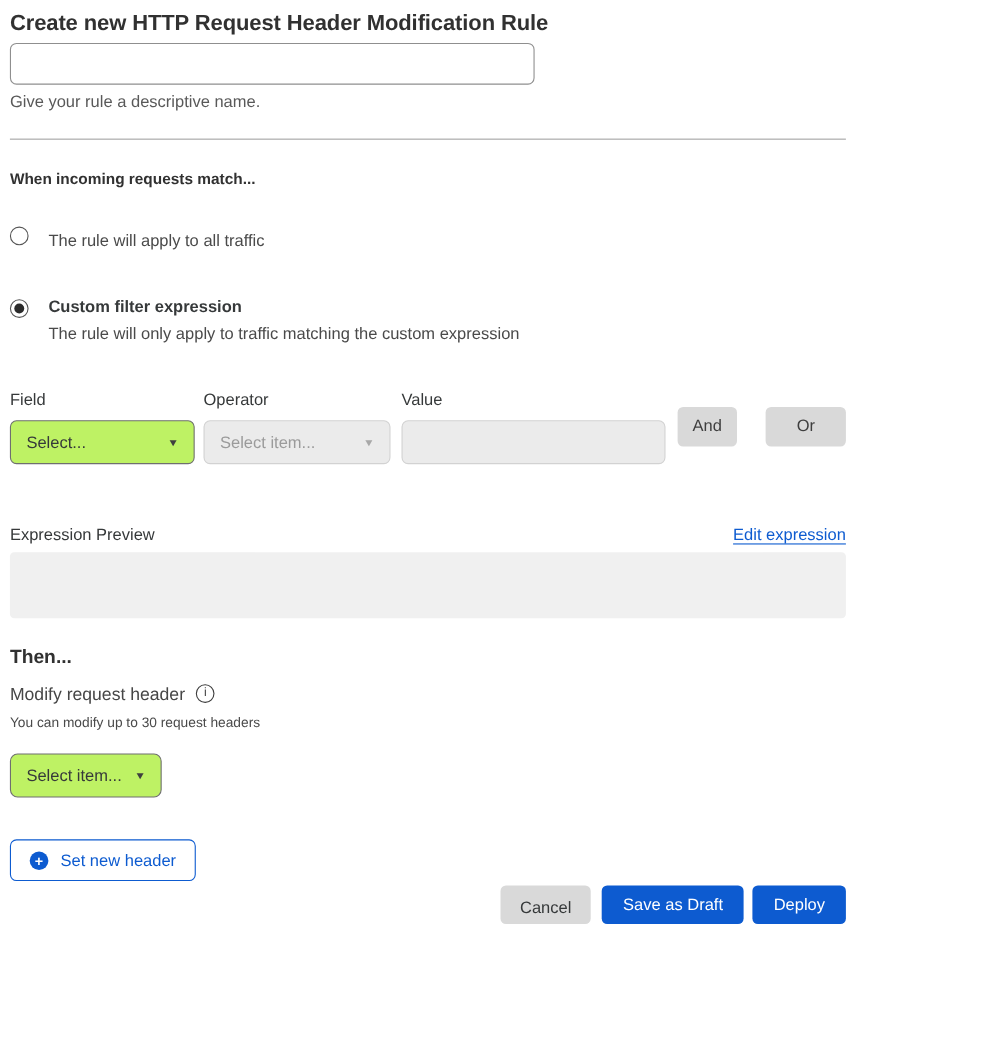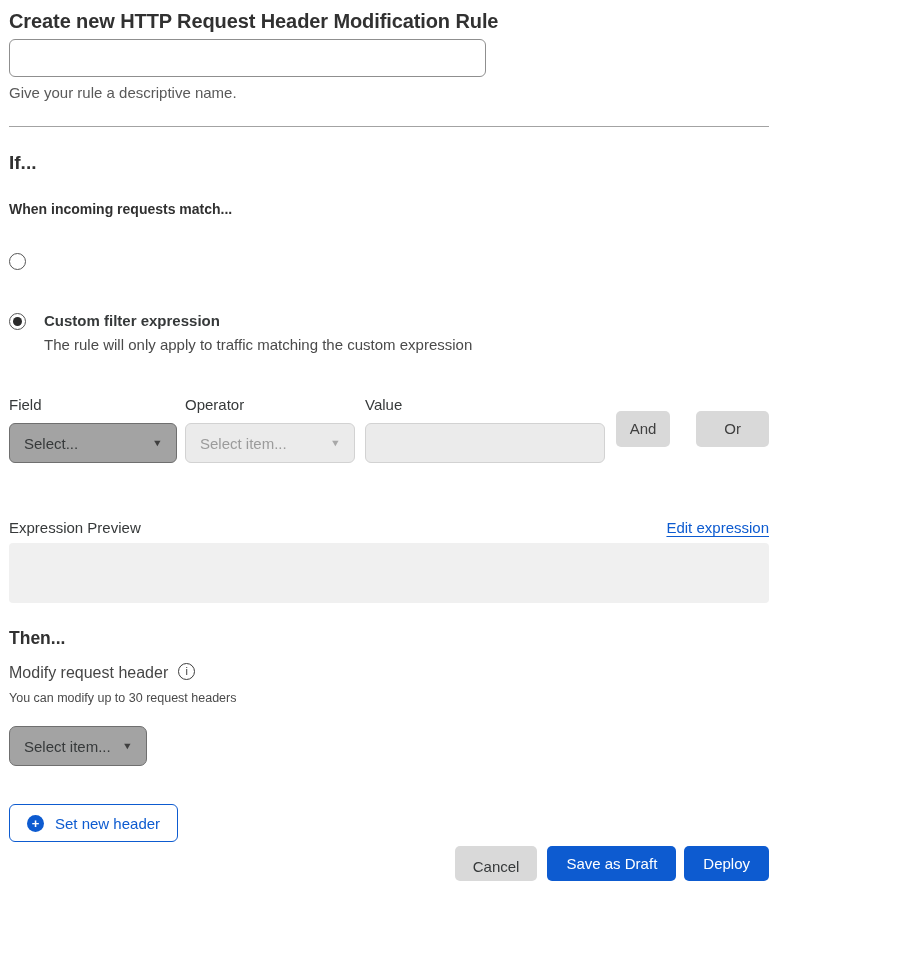--- a/index.html
+++ b/index.html
@@ -51,21 +51,21 @@
   .radio-label{font-size:15px;line-height:18px;font-weight:700;color:var(--text-label);}
   .radio-desc{margin-top:6px;font-size:15px;line-height:18px;color:var(--text-desc);}
 
   .builder{display:flex;align-items:center;margin-top:42px;}
   .col{display:flex;flex-direction:column;}
   .col-label{font-size:15px;line-height:18px;color:var(--text-label);margin-bottom:9px;}
   .select{
     height:40px;border-radius:6px;display:flex;align-items:center;
     justify-content:space-between;padding:0 14px;font-size:15px;cursor:pointer;
   }
-  .select.enabled{border:1px solid #6f6f6f;background:#a3a3a3;color:var(--text-label);}
+  .select.enabled{border:1px solid #6f6f6f;background:#bef264;color:var(--text-label);}
   .select.disabled{border:1px solid #d2d2d2;background:var(--disabled-bg);color:#9b9b9b;cursor:default;}
   .caret{font-size:9px;line-height:1;transform:scaleX(1.2);}
   .select.enabled .caret{color:#3f3f3f;}
   .select.disabled .caret{color:#a8a8a8;}
   .col-field{width:168px;}
   .col-operator{width:170px;margin-left:8px;}
   .col-value{flex:1;margin-left:10px;}
   .value-input{
     width:100%;height:40px;border:1px solid #d2d2d2;background:var(--disabled-bg);
     border-radius:6px;font-size:15px;padding:0 12px;color:#9b9b9b;font-family:inherit;
@@ -120,26 +120,26 @@
 
 <div class="page">
 
   <h1 class="title">Create new HTTP Request Header Modification Rule</h1>
 
   <input class="rule-input" type="text" value="" style="">
   <div class="helper">Give your rule a descriptive name.</div>
 
   <hr class="divider">
 
-  <h2 class="h-if">If...</h2>
   <h3 class="h-when">When incoming requests match...</h3>
 
   <div class="radio-option first">
     <span class="radio"></span>
     <span class="radio-texts">
+      <span class="radio-desc" style="display:block">The rule will apply to all traffic</span>
     </span>
   </div>
 
   <div class="radio-option second">
     <span class="radio checked"></span>
     <span class="radio-texts">
       <span class="radio-label" style="display:block">Custom filter expression</span>
       <span class="radio-desc" style="display:block">The rule will only apply to traffic matching the custom expression</span>
     </span>
   </div>

